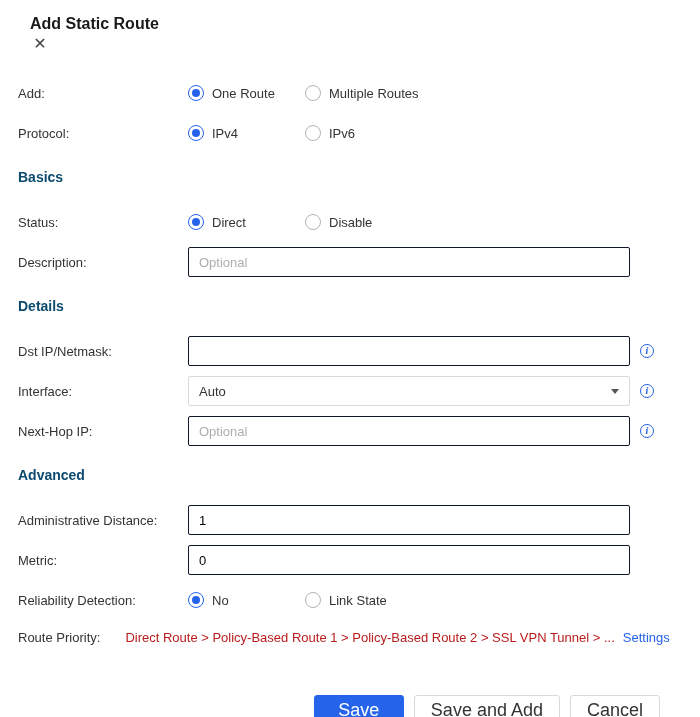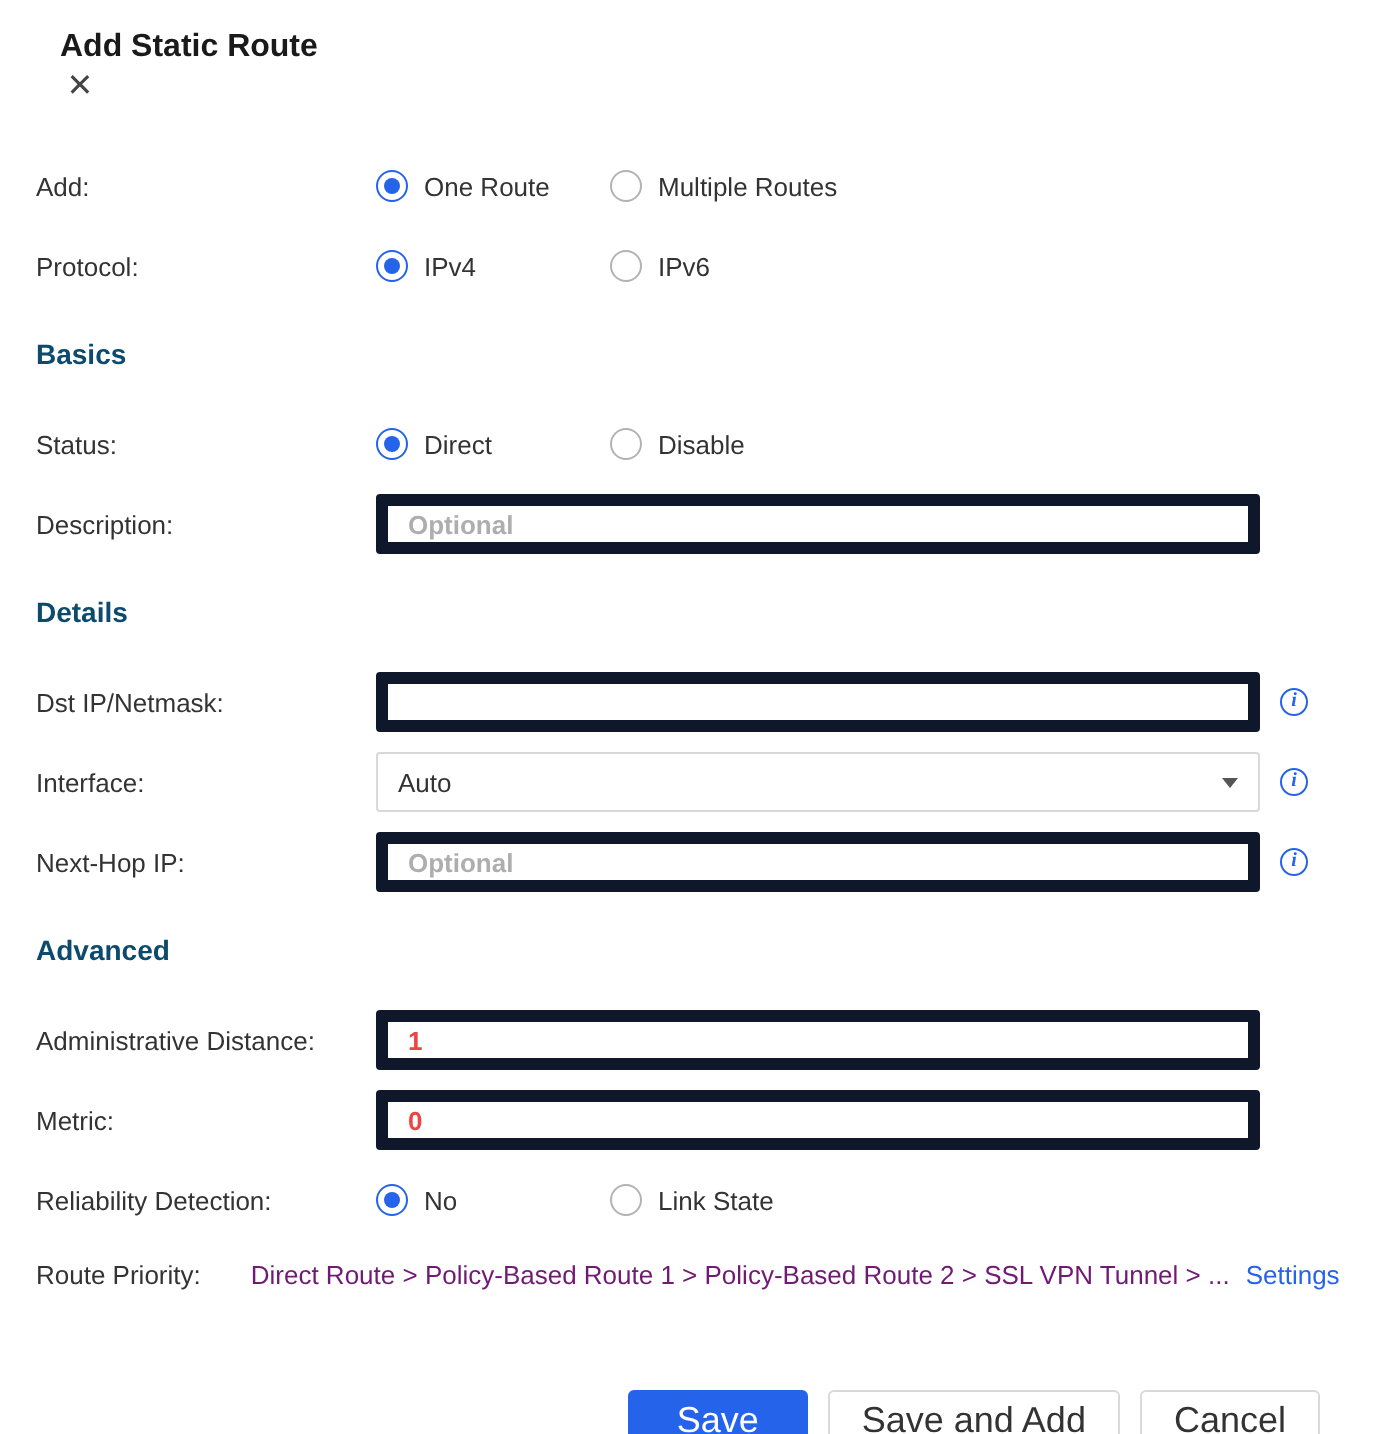--- a/index.html
+++ b/index.html
@@ -43,23 +43,23 @@
   .radio-circle.selected { border-color: #2563eb; }
   .radio-circle.selected::after {
     content: ""; position: absolute; left: 50%; top: 50%;
     width: 8px; height: 8px; border-radius: 50%;
     background: #2563eb; transform: translate(-50%, -50%);
   }
   .radio-label { margin-left: 8px; color: #333; }
 
   
   .text-input {
-    width: 442px; height: 30px; border: 6px solid #0f172a; border-radius: 2px;
-    padding: 0 10px; font-size: 13px; color: #ef4444; outline: none;
-    font-family: "Liberation Sans", "DejaVu Sans", sans-serif; background: #fff; font-weight: bold;
+    width: 442px; height: 30px; border: 1px solid #0f172a; border-radius: 2px;
+    padding: 0 10px; font-size: 13px; color: #000000; outline: none;
+    font-family: "Liberation Sans", "DejaVu Sans", sans-serif; background: #fff;
   }
   .text-input::placeholder { color: #aeaeae; opacity: 1; }
 
   .select-box {
     width: 442px; height: 30px; border: 1px solid #d9d9d9; border-radius: 2px;
     padding: 0 10px; display: flex; align-items: center; justify-content: space-between;
     cursor: pointer; background: #fff; color: #333; text-align: right;
   }
   .caret-down {
     width: 0; height: 0; border-left: 4px solid transparent;
@@ -70,21 +70,21 @@
     width: 14px; height: 14px; border-radius: 50%;
     border: 1px solid #2563eb; color: #2563eb;
     font-size: 10px; line-height: 12px; text-align: center;
     margin-left: 10px; flex-shrink: 0; cursor: pointer;
     font-family: "Liberation Serif", serif; font-style: italic; font-weight: bold;
   }
 
   
   .rp-row { display: flex; align-items: center; min-height: 24px; margin-bottom: 0; }
   .rp-label { flex-shrink: 0; margin-right: 25px; color: #333; }
-  .rp-value { color: #701a75; white-space: nowrap; }
+  .rp-value { color: #b91c1c; white-space: nowrap; }
   .rp-link { color: #2563eb; margin-left: 8px; cursor: pointer; white-space: nowrap; }
 
   
   .dialog-footer {
     display: flex; justify-content: flex-end; align-items: center;
     gap: 10px; margin-top: 46px; padding-right: 10px;
   }
   .btn {
     height: 30px; border-radius: 3px; font-size: 18px; cursor: pointer;
     font-family: "Liberation Sans", "DejaVu Sans", sans-serif;

